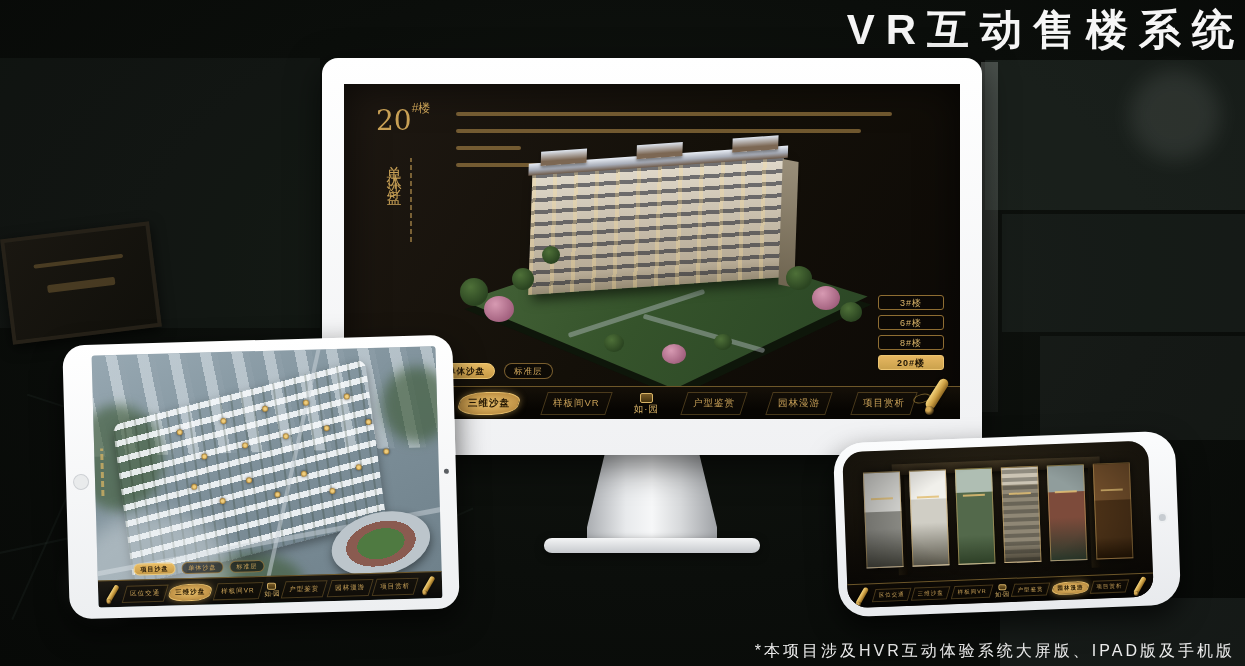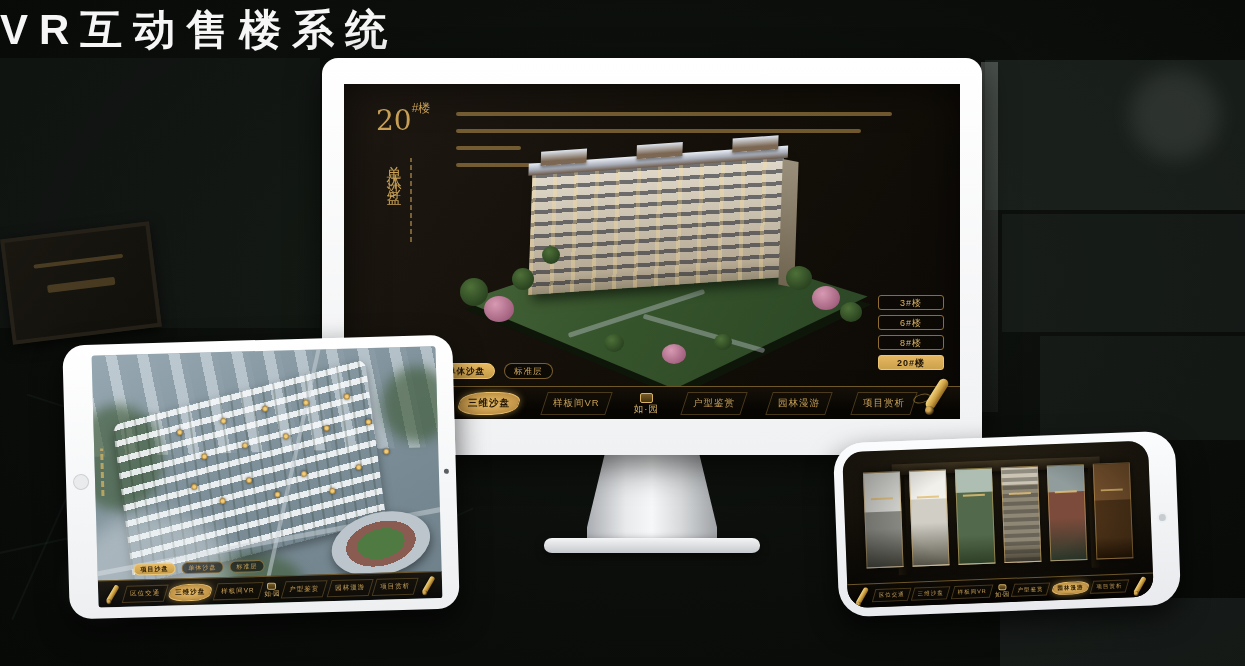--- a/index.html
+++ b/index.html
@@ -15,21 +15,21 @@
             box-shadow:0 4px 14px rgba(0,0,0,.6); }
   .plaque i { position:absolute; display:block; background:rgba(205,160,85,.28); height:4px; border-radius:2px; }
   .maplines { inset:400px auto 0 0; width:480px; height:266px; opacity:.5; }
   .mapline { position:absolute; background:rgba(130,170,155,.12); }
   .photo { background:rgba(52,62,57,.35); }
   .lightstrip { left:981px; top:62px; width:17px; height:350px;
                 background:linear-gradient(rgba(220,228,222,.25),rgba(220,228,222,.05)); }
   .fogball { border-radius:50%; filter:blur(10px); background:rgba(230,235,230,.12); }
 
   
-  .title { position:absolute; top:2px; left:0; width:100%; text-align:left;
+  .title { position:absolute; top:2px; left:0; width:100%; text-align:right;
            font-size:42px; font-weight:bold; letter-spacing:11px; color:#f6f6f6; }
   .footnote { position:absolute; right:10px; bottom:4px; font-size:16px; letter-spacing:3px; color:#ededed; }
 
   
   .pill { display:inline-block; font-size:8.5px; line-height:1; padding:3px 9px; border-radius:9px;
           border:1px solid rgba(195,152,75,.6); color:#d4aa5e; background:rgba(8,6,3,.6);
           letter-spacing:1px; white-space:nowrap; }
   .pill.active { background:linear-gradient(#e8bb63,#c79a46); color:#221605; border-color:#efc976; font-weight:bold; }
   .navbar { position:absolute; left:0; right:0; bottom:0; display:flex; align-items:center;
             justify-content:space-between; background:linear-gradient(#151008,#070502 70%);
@@ -383,14 +383,15 @@
         <span class="nitem active"><span class="t">园林漫游</span></span>
         <span class="nitem"><span class="t">项目赏析</span></span>
         <span class="scroll mini-scroll">
           <span class="bar"></span>
           <span class="tip"></span>
         </span>
       </div>
     </div>
   </div>
 
+  <div class="footnote">*本项目涉及HVR互动体验系统大屏版、IPAD版及手机版</div>
 
 </div>
 
 </body></html>

